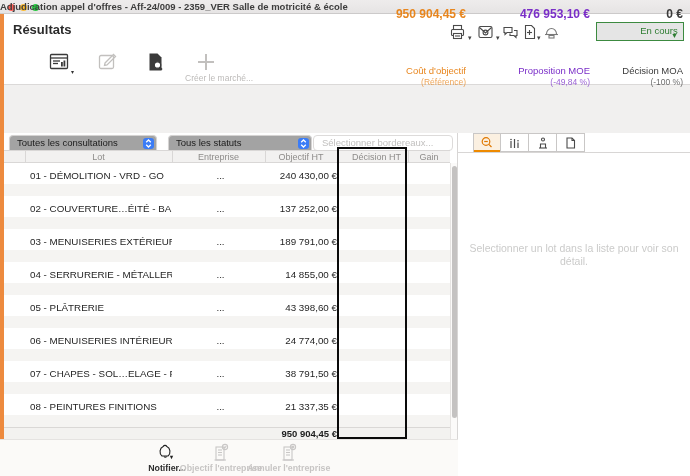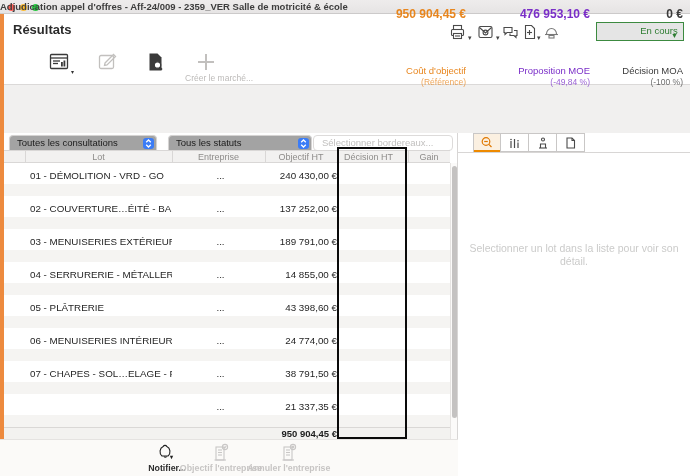--- a/index.html
+++ b/index.html
@@ -256,21 +256,21 @@
     </span>
   </div>
   <div class="txtfield" style="left:313px;width:140px;">
     <span>Sélectionner bordereaux...</span>
   </div>
 
   <div class="thead">
     <div class="th" style="left:21px;width:147px;">Lot</div>
     <div class="th" style="left:168px;width:93px;">Entreprise</div>
     <div class="th" style="left:261px;width:72px;">Objectif HT</div>
-    <div class="th" style="left:329px;width:71px;">Décision HT</div>
+    <div class="th" style="left:337px;width:71px;">Décision HT</div>
     <div class="th" style="left:404px;width:42px;">Gain</div>
     <div class="col-sep" style="left:21px;"></div>
     <div class="col-sep" style="left:168px;"></div>
     <div class="col-sep" style="left:261px;"></div>
     <div class="col-sep" style="left:333px;"></div>
     <div class="col-sep" style="left:404px;"></div>
   </div>
 
   <div class="tbody">
     <div class="trow">
@@ -317,20 +317,21 @@
 
     <div class="trow">
       <div class="strip"></div>
       <div class="cell-lot">07 - CHAPES - SOL…ELAGE - FAÏENCE</div>
       <div class="cell-ent">...</div>
       <div class="cell-obj">38 791,50 €</div>
     </div>
 
     <div class="trow">
       <div class="strip"></div>
+      <div class="cell-lot">08 - PEINTURES FINITIONS</div>
       <div class="cell-ent">...</div>
       <div class="cell-obj">21 337,35 €</div>
     </div>
   </div>
 
   <div class="trow-total">
     <div class="total-val">950 904,45 €</div>
   </div>
 
   <div class="sbtrack">

